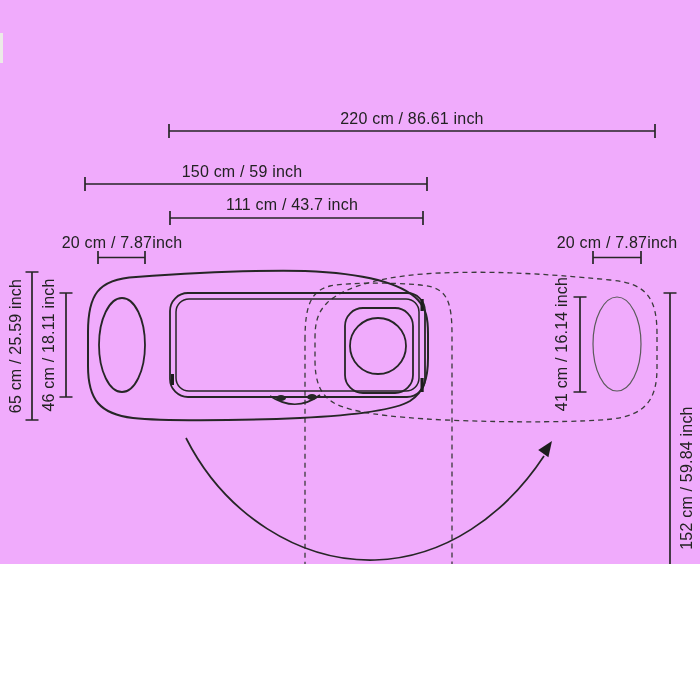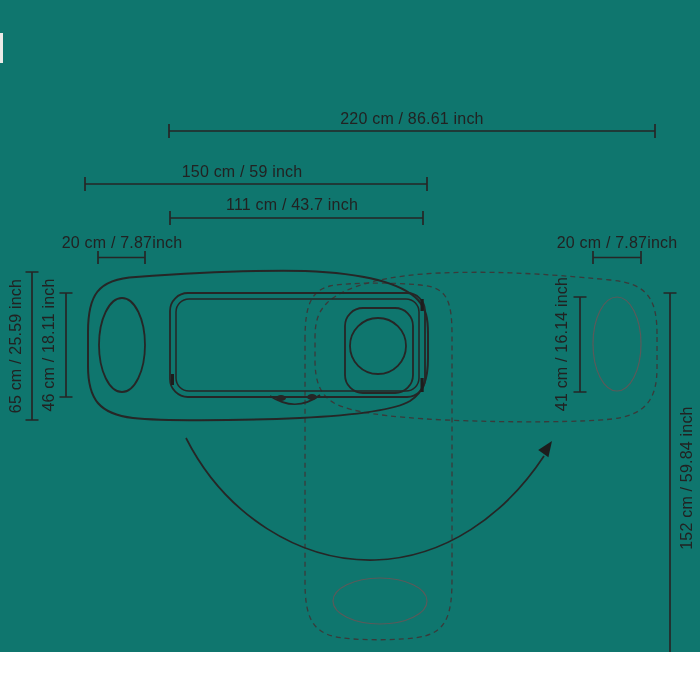--- a/index.html
+++ b/index.html
@@ -1,16 +1,16 @@
 <!DOCTYPE html>
 <html><head>
 <meta charset="utf-8">
 <style>
   html,body{margin:0;padding:0;background:#ffffff;}
-  .stage{width:700px;height:652px;position:relative;background:#0f766e;overflow:hidden;}
+  .stage{width:700px;height:564px;position:relative;background:#f0abfc;overflow:hidden;}
   svg{display:block;}
   text{
     font-family:"Liberation Sans","DejaVu Sans",sans-serif;
     font-size:16px;
     font-weight:500;
     letter-spacing:.2px;
     fill:#222222;
   }
   .dimline{stroke:#262626;stroke-width:1.7;fill:none;}
   .solid{stroke:#262626;fill:none;}

